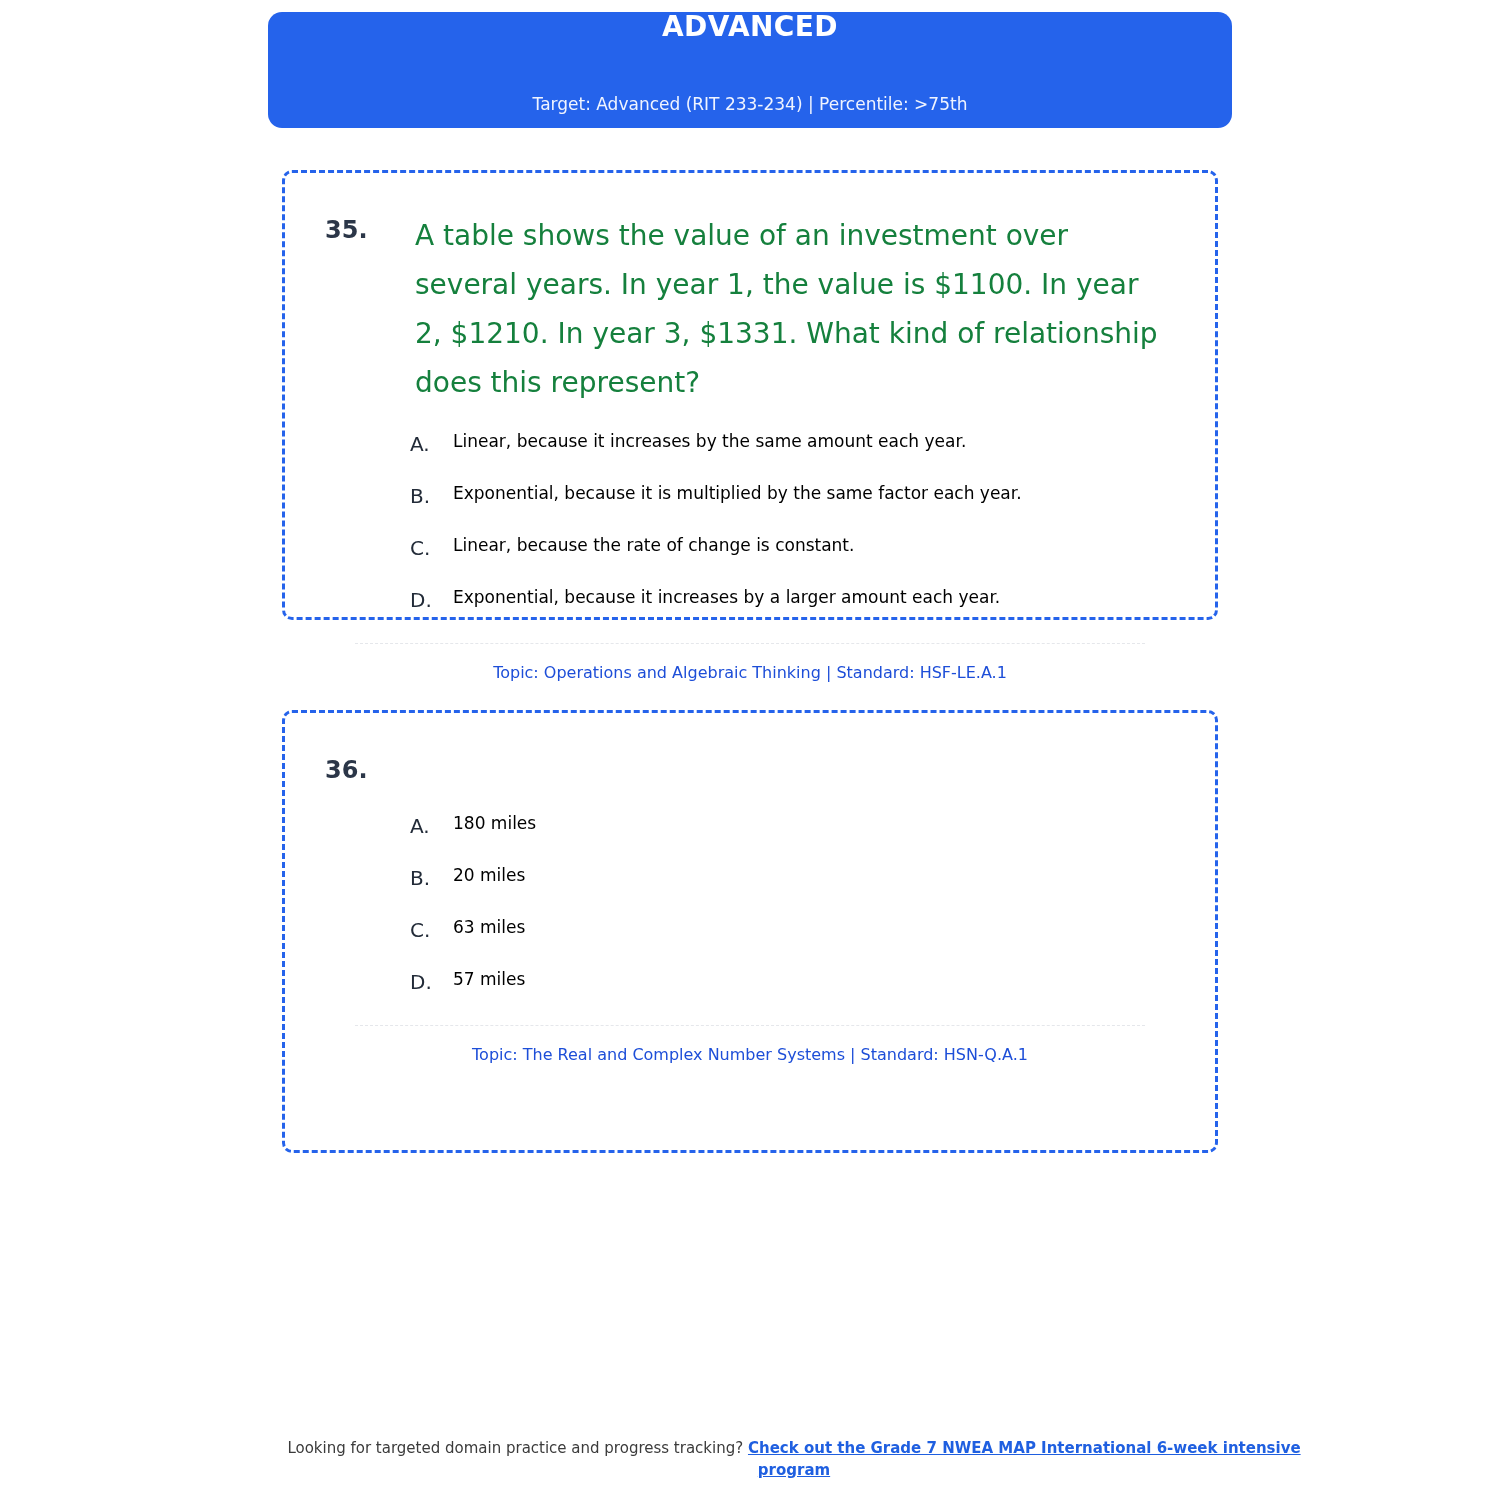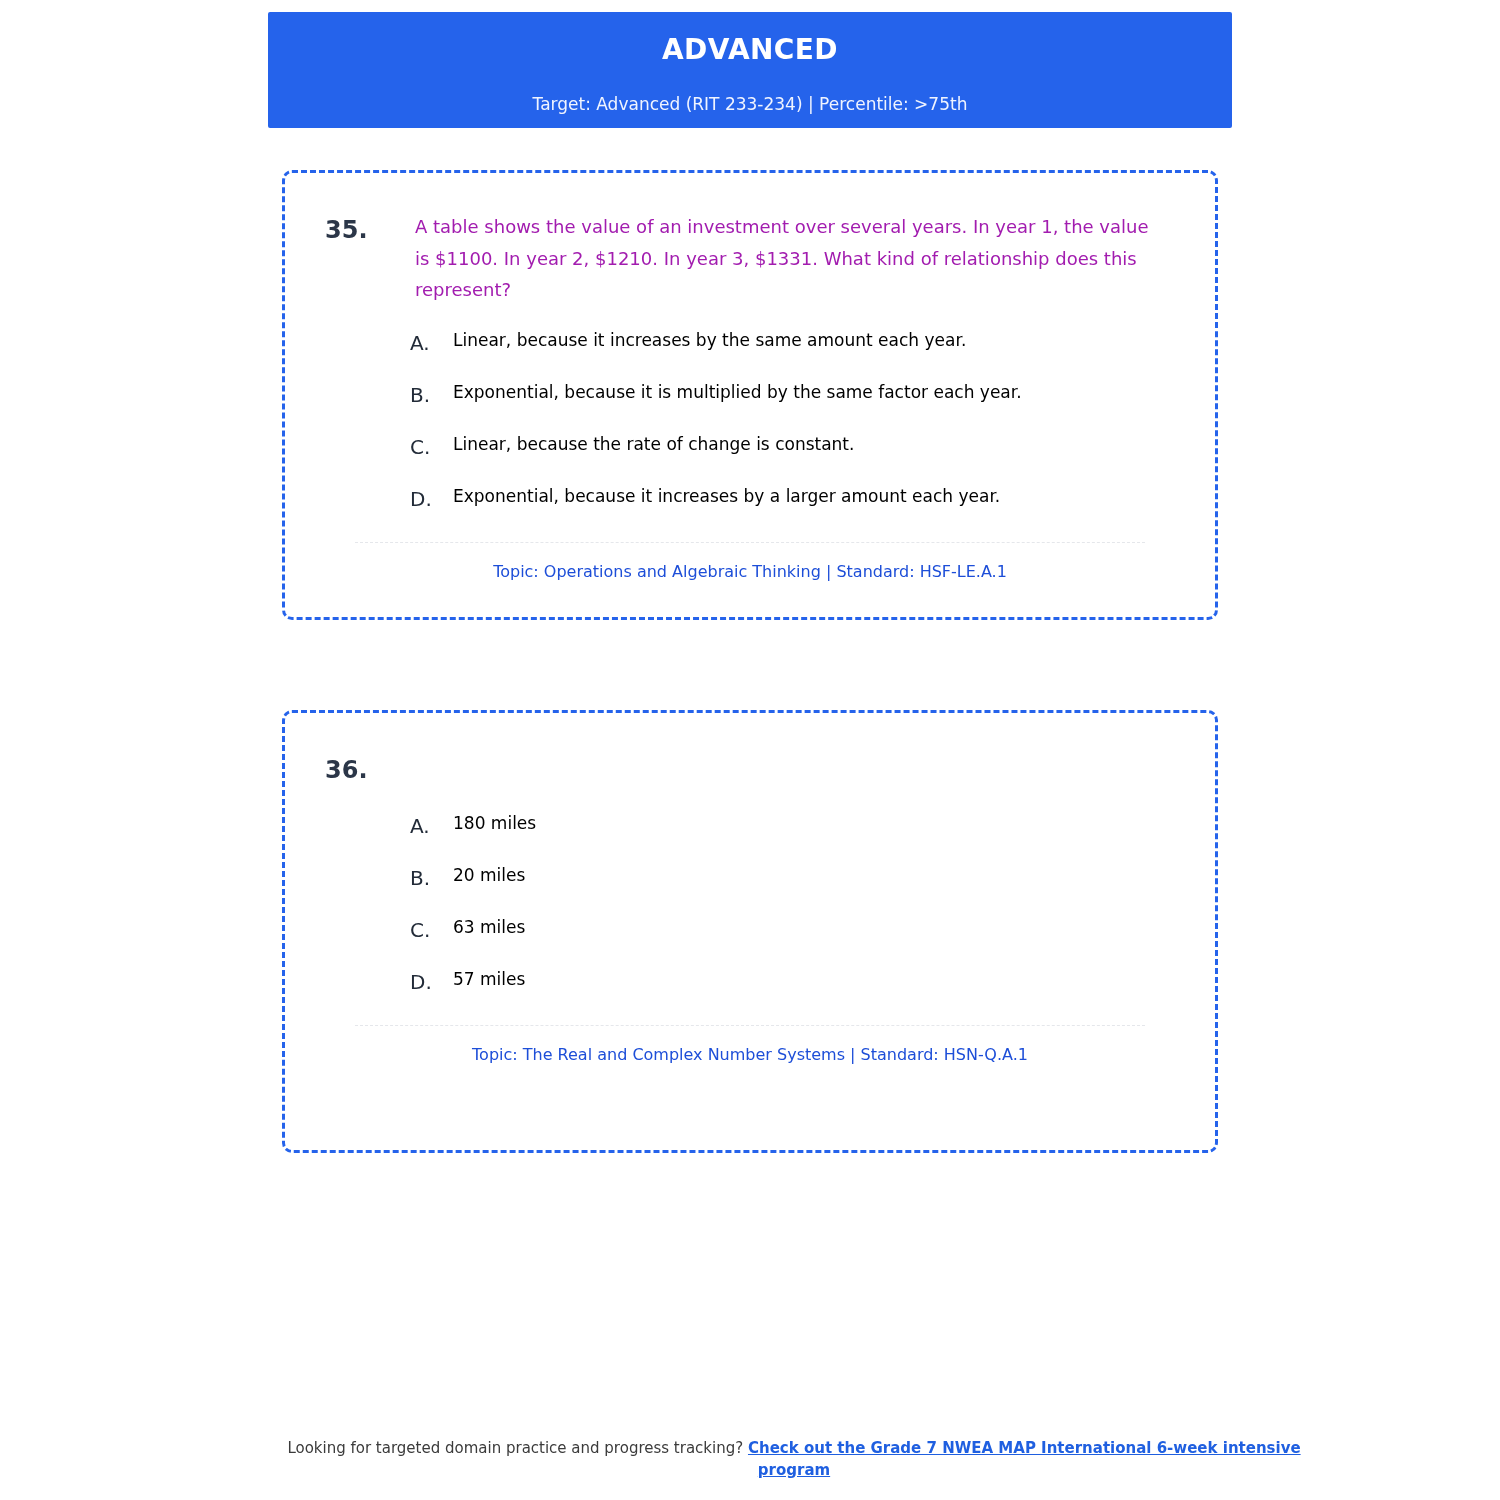--- a/index.html
+++ b/index.html
@@ -24,26 +24,26 @@
   }
 
   
   .banner {
     position: absolute;
     left: 268px;
     top: 12px;
     width: 964px;
     height: 116px;
     background: #2563eb;
-    border-radius: 2px;
+    border-radius: 14px;
     box-sizing: border-box;
     display: flex;
     flex-direction: column;
     align-items: center;
-    justify-content: flex-end;
+    justify-content: space-between;
   }
   .banner-title {
     color: #ffffff;
     font-size: 28px;
     font-weight: bold;
     letter-spacing: 0.4px;
     line-height: 1.1;
     margin: 0 0 14px 0;
     text-align: center;
   }
@@ -78,23 +78,23 @@
     width: 90px;
     flex: 0 0 90px;
     font-size: 24px;
     font-weight: bold;
     color: #2b3648;
     line-height: 1.55;
     padding-top: 1px;
   }
   .q-text {
     flex: 1 1 auto;
-    font-size: 18px;
+    font-size: 28px;
     line-height: 1.75;
-    color: #a21caf;
+    color: #15803d;
     max-width: 745px;
   }
 
   .options {
     margin-top: 22px;
     padding-left: 85px;
   }
   .option {
     display: flex;
     align-items: flex-start;

